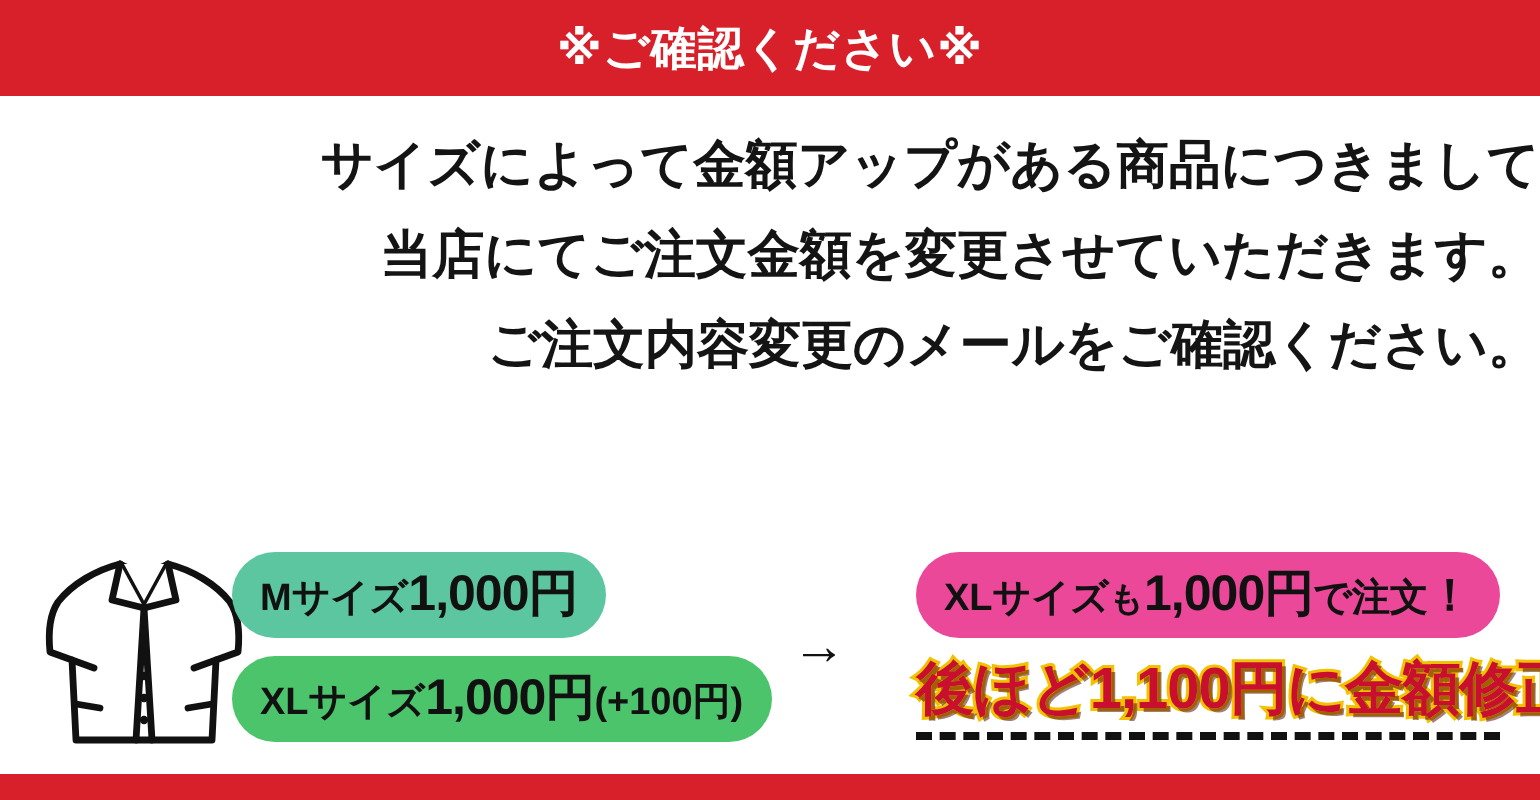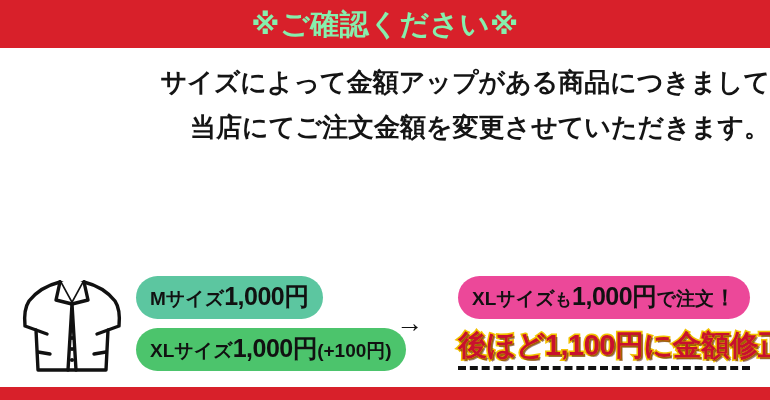--- a/index.html
+++ b/index.html
@@ -27,22 +27,22 @@
     left: 0;
     top: 0;
     width: 770px;
     height: 48px;
     background: #d8202a;
     display: flex;
     align-items: center;
     justify-content: center;
   }
   .header-title {
-    color: #86efac;
-    font-size: 29px;
+    color: #ffffff;
+    font-size: 23px;
     font-weight: bold;
     letter-spacing: 0.5px;
     line-height: 1;
     white-space: nowrap;
   }
 
   
   .body-block {
     position: absolute;
     left: 0;
@@ -71,21 +71,21 @@
   .shirt-icon {
     position: absolute;
     left: 16px;
     top: 8px;
     width: 112px;
     height: 100px;
   }
 
   .left-badges {
     position: absolute;
-    left: 136px;
+    left: 116px;
     top: 10px;
     width: 258px;
   }
 
   .pill {
     display: inline-block;
     border-radius: 22px;
     padding: 4px 14px 6px 14px;
     color: #111111;
     white-space: nowrap;
@@ -170,20 +170,21 @@
 
 <div class="banner-page">
 
   <div class="header-bar">
     <div class="header-title">※ご確認ください※</div>
   </div>
 
   <div class="body-block">
     <div class="body-line">サイズによって金額アップがある商品につきまして</div>
     <div class="body-line">当店にてご注文金額を変更させていただきます。</div>
+    <div class="body-line">ご注文内容変更のメールをご確認ください。</div>
   </div>
 
   <div class="compare-row">
 
     <div class="shirt-icon">
       <svg viewBox="0 0 112 100" width="112" height="100" aria-hidden="true">
         <g fill="#ffffff" stroke="#111111" stroke-width="3.4" stroke-linejoin="round" stroke-linecap="round">
           <path d="M44 8 L56 14 L68 8
                    C 80 11, 92 18, 99 27
                    C 103 33, 104 42, 103 52

